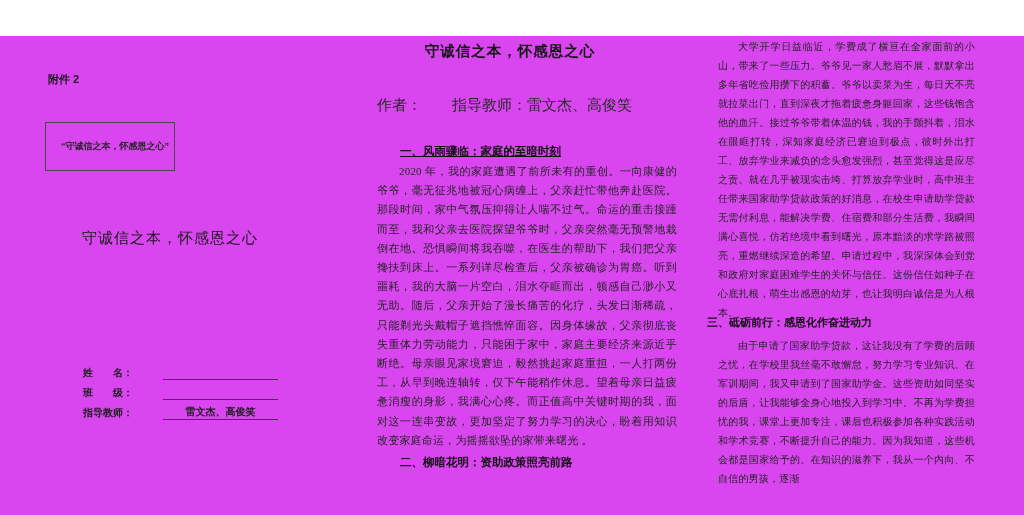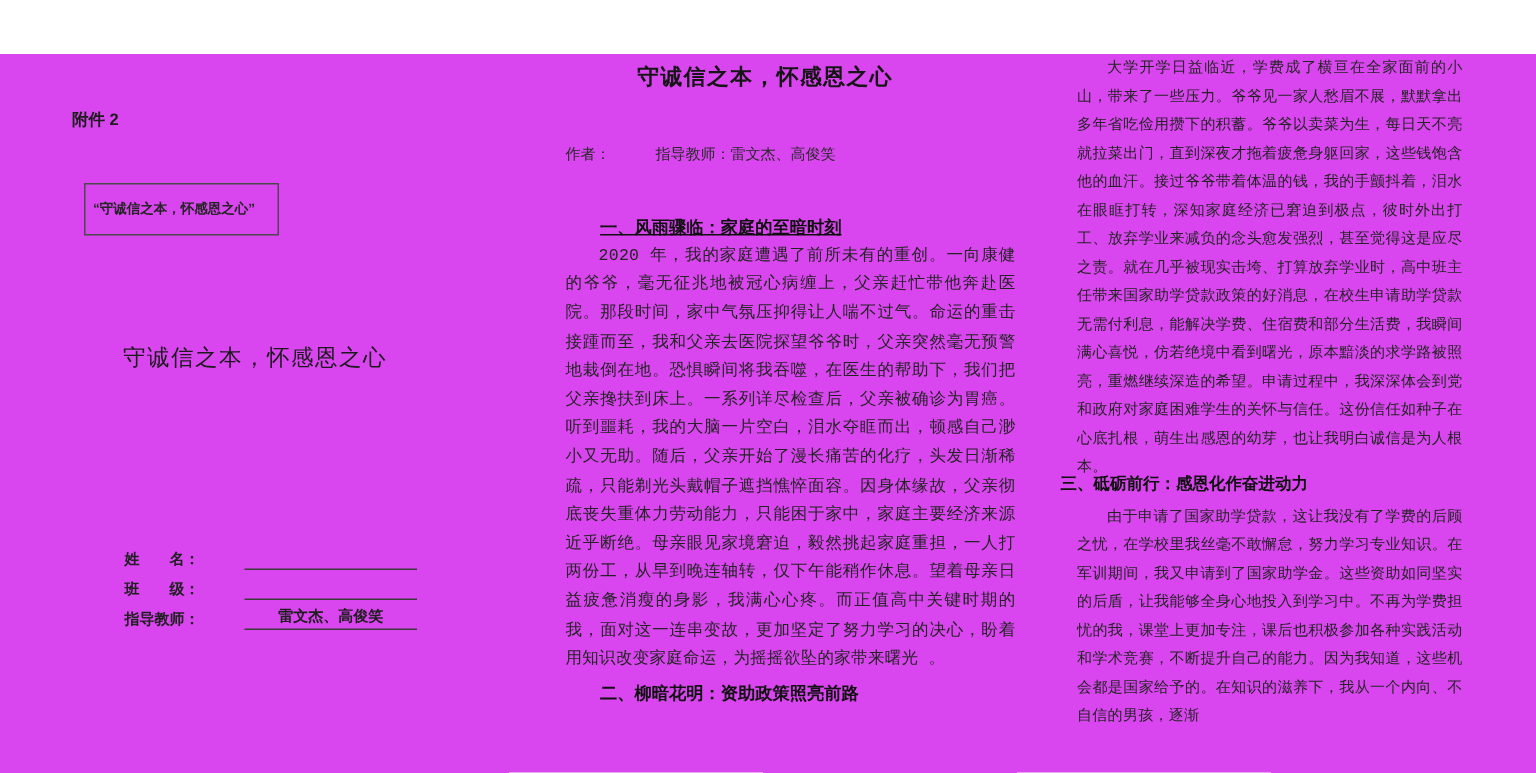--- a/index.html
+++ b/index.html
@@ -10,23 +10,23 @@
     color:#222222;
   }
   .page{position:absolute;top:0;height:515px;background:#d946ef;margin-top:36px;}
   
   .attachment{
     position:absolute;left:48px;top:36px;
     font-family:"Liberation Sans","DejaVu Sans",sans-serif;
     font-weight:600;font-size:11px;color:#1c1c1c;
   }
   .cover-box{
-    position:absolute;left:56px;top:86px;width:118px;
-    border:1px solid #4a4a4a;padding:8px 5px;
-    text-align:left;
+    position:absolute;left:45px;top:86px;width:118px;
+    border:1px solid #4a4a4a;padding:15px 5px;
+    text-align:right;
     font-family:"Liberation Sans","DejaVu Sans",sans-serif;
     font-weight:600;font-size:9px;line-height:17px;color:#252525;
   }
   .cover-title{
     position:absolute;left:35px;top:193px;width:270px;
     text-align:center;font-size:15px;letter-spacing:1px;
     font-family:"Liberation Sans","DejaVu Sans",sans-serif;
     font-weight:500;color:#1a1a1a;
   }
   .cover-fields{position:absolute;left:83px;top:330px;}
@@ -43,34 +43,33 @@
     height:14px;
   }
   
   .essay-title{
     position:absolute;left:362px;top:42px;width:296px;
     text-align:center;font-weight:700;font-size:14.5px;
     letter-spacing:1px;color:#151515;
   }
   .author-line{
     position:absolute;left:377px;top:96px;width:300px;
-    font-size:10px;color:#2a2a2a;
+    font-size:15px;color:#2a2a2a;
   }
   .author-line .gap{display:inline-block;width:30px;}
   .sec-heading{
     position:absolute;width:302px;
     font-family:"Liberation Sans","DejaVu Sans",sans-serif;
     font-weight:700;font-size:11.5px;color:#101010;
     padding-left:23px;box-sizing:border-box;
   }
   .body-para{
     position:absolute;
     text-align:justify;text-indent:2em;
     color:#242424;
-    font-family:Liberation Mono, monospace;
   }
   .p2-body{left:377px;top:162px;width:300px;font-size:11px;line-height:19.2px;letter-spacing:0.2px;}
   .p3-para1{left:718px;top:37px;width:257px;font-size:10px;line-height:19px;letter-spacing:0.2px;}
   .p3-para2{left:718px;top:336px;width:257px;font-size:10px;line-height:19px;letter-spacing:0.2px;}
   .h-sec1{left:377px;top:144px;text-decoration:underline;}
   .h-sec2{left:377px;top:455px;}
   .h-sec3{left:686px;top:315px;width:280px;padding-left:21px;font-size:11px;}
 </style>
 </head>
 <body>

